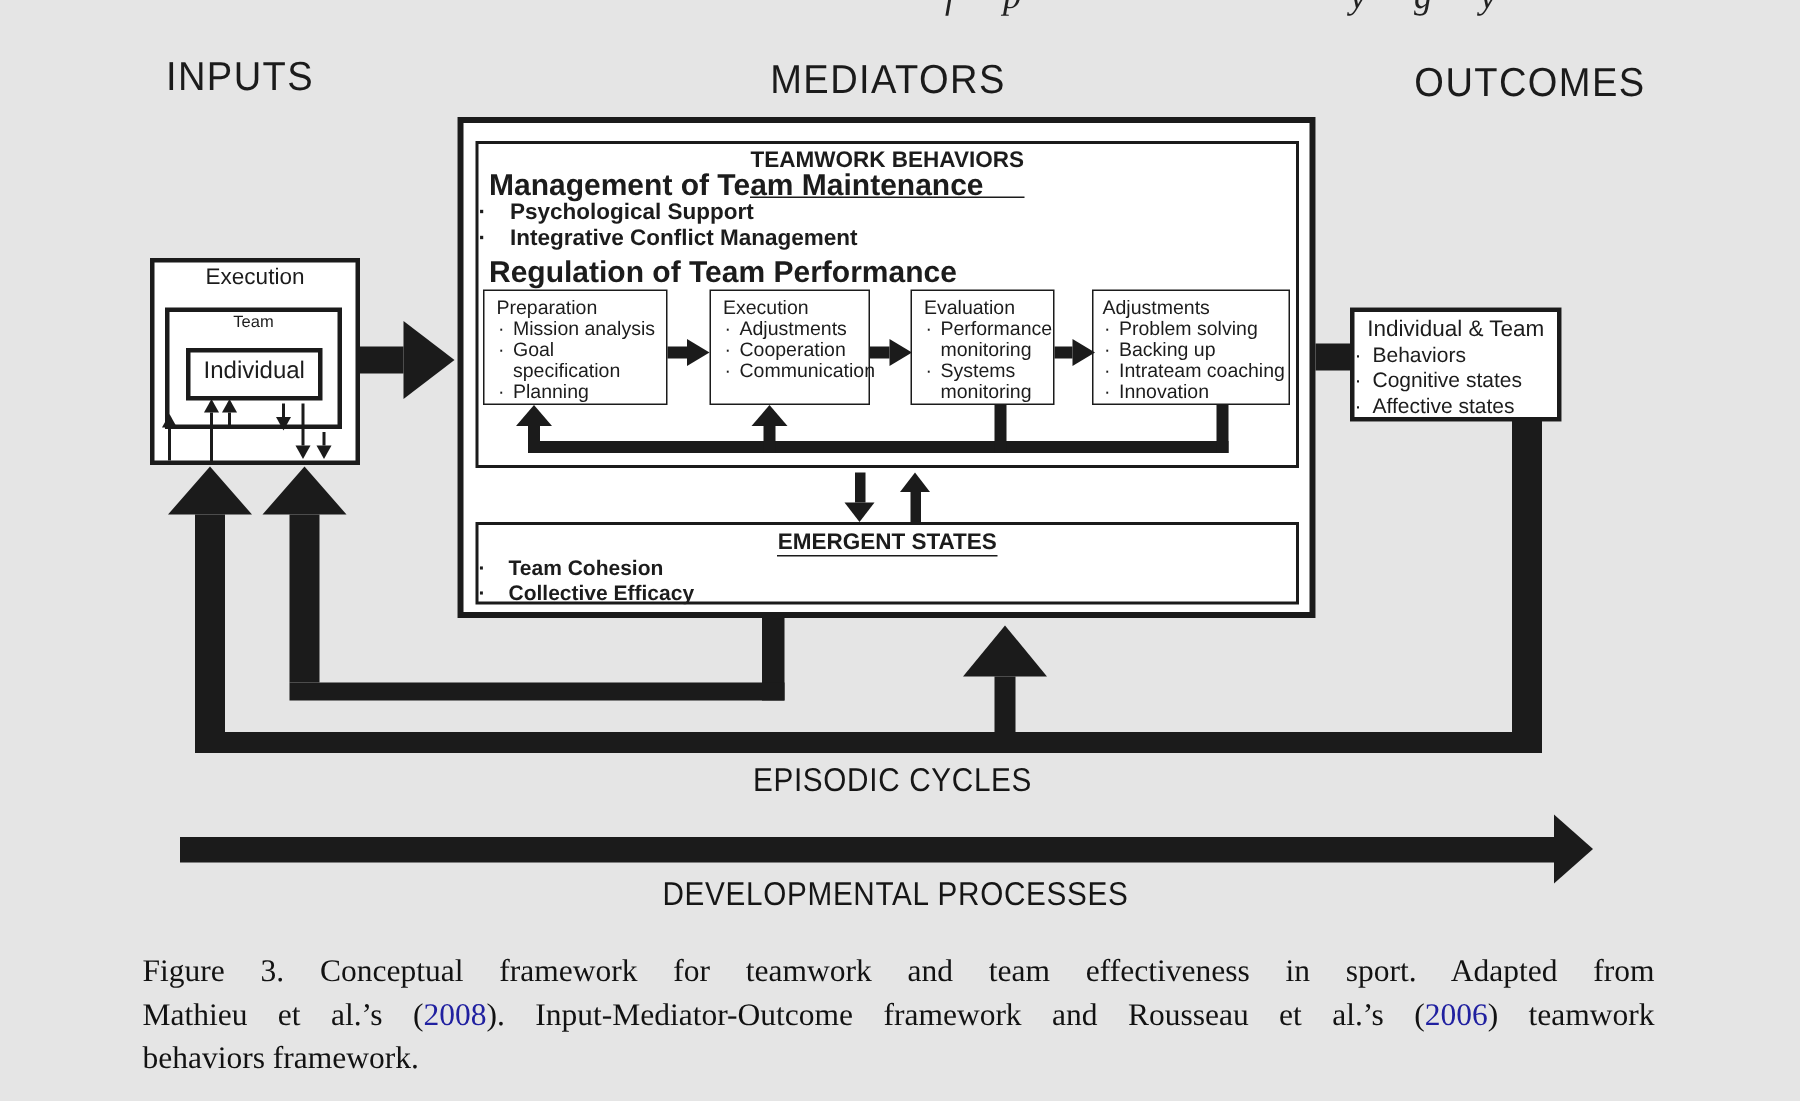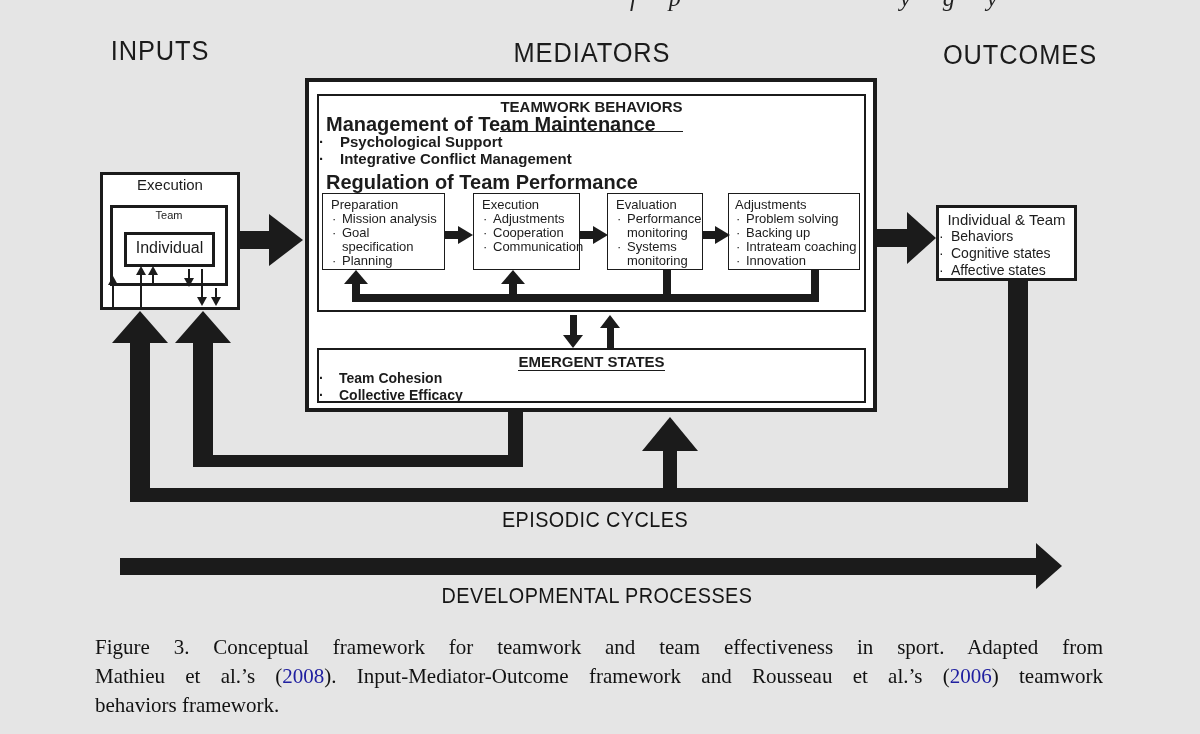--- a/index.html
+++ b/index.html
@@ -146,21 +146,21 @@
       <ul class="blist emg-list">
         <li><span class="blt">·</span><span>Team Cohesion</span></li>
         <li><span class="blt">·</span><span>Collective Efficacy</span></li>
       </ul>
     </div>
   </div>
 
   <div class="bar" style="left:877px;top:229px;width:30px;height:18px;"></div>
   <div class="tri" style="left:907px;top:212px;border-top:26px solid transparent;border-bottom:26px solid transparent;border-left:29px solid #1b1b1b;"></div>
 
-  <div class="box" style="left:936px;top:205px;width:141px;height:76px;">
+  <div class="box" style="left:900px;top:205px;width:141px;height:76px;">
     <div class="out-title">Individual &amp; Team</div>
     <ul class="blist out-list">
       <li><span class="blt">·</span><span>Behaviors</span></li>
       <li><span class="blt">·</span><span>Cognitive states</span></li>
       <li><span class="blt">·</span><span>Affective states</span></li>
     </ul>
   </div>
 
   <div class="bar" style="left:1008px;top:279px;width:20px;height:223px;"></div>
   <div class="bar" style="left:130px;top:488px;width:898px;height:14px;"></div>

